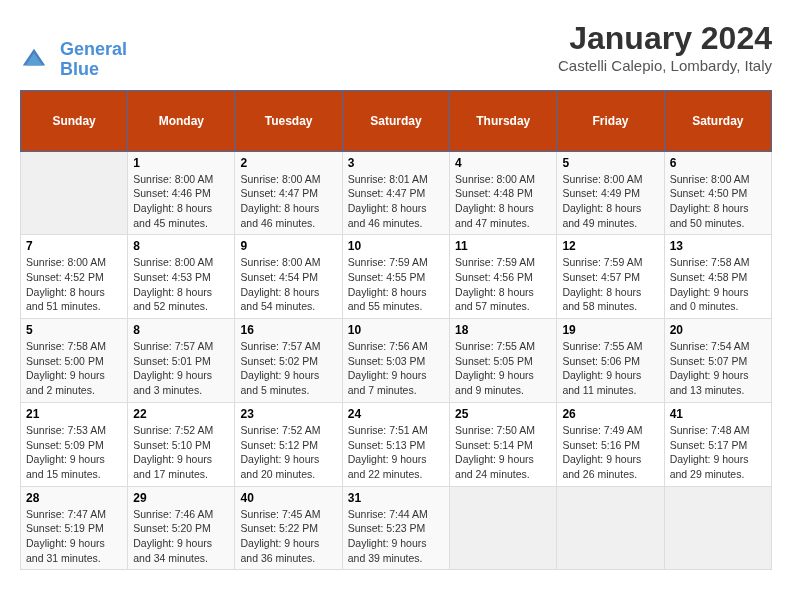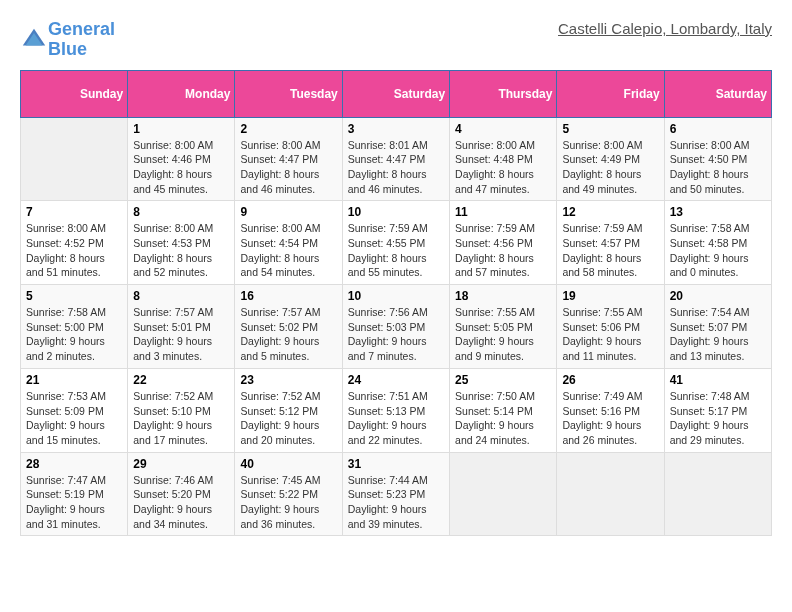--- a/index.html
+++ b/index.html
@@ -12,21 +12,22 @@
     }
     .header-section {
       display: flex;
       justify-content: space-between;
       align-items: flex-start;
       margin-bottom: 10px;
     }
     .logo {
       display: flex;
       align-items: center;
-      gap: 0;
+      gap: 12px;
+      margin-top: 20px;
     }
     .logo-text {
       font-size: 18px;
       font-weight: bold;
       color: #333;
       line-height: 1.1;
     }
     .logo-text span {
       color: #4a90d9;
     }
@@ -38,32 +39,31 @@
       text-align: right;
     }
     .main-title {
       font-size: 32px;
       font-weight: bold;
       color: #333;
     }
     .subtitle {
       font-size: 15px;
       color: #555;
-      text-decoration: underline;
     }
     table {
       width: 100%;
       border-collapse: collapse;
       font-size: 11px;
     }
     thead tr th {
-      background-color: #ec4899;
+      background-color: #c2410c;
       color: #fff;
-      padding: 16px 4px;
-      text-align: right;
+      padding: 23px 4px;
+      text-align: center;
       font-size: 12px;
       font-weight: bold;
       border: 1px solid #3a6faf;
     }
     tbody tr td {
       border: 1px solid #ddd;
       padding: 4px 5px;
       vertical-align: top;
       min-height: 80px;
       width: 108px;
@@ -97,20 +97,21 @@
     <svg class="logo-icon" viewBox="0 0 40 40">
       <polygon points="20,4 36,28 4,28" fill="#4a7fc1"></polygon>
       <polygon points="20,10 32,28 8,28" fill="#5a9fd4"></polygon>
     </svg>
     <div class="logo-text">
       <div><span>General</span></div>
       <div><span style="color:#4a90d9;">Blue</span></div>
     </div>
   </div>
   <div class="title-section">
+    <div class="main-title">January 2024</div>
     <div class="subtitle">Castelli Calepio, Lombardy, Italy</div>
   </div>
 </div>
 
 <table>
   <thead>
     <tr>
     <th>Sunday</th>
         <th>Monday</th>
         <th>Tuesday</th>

